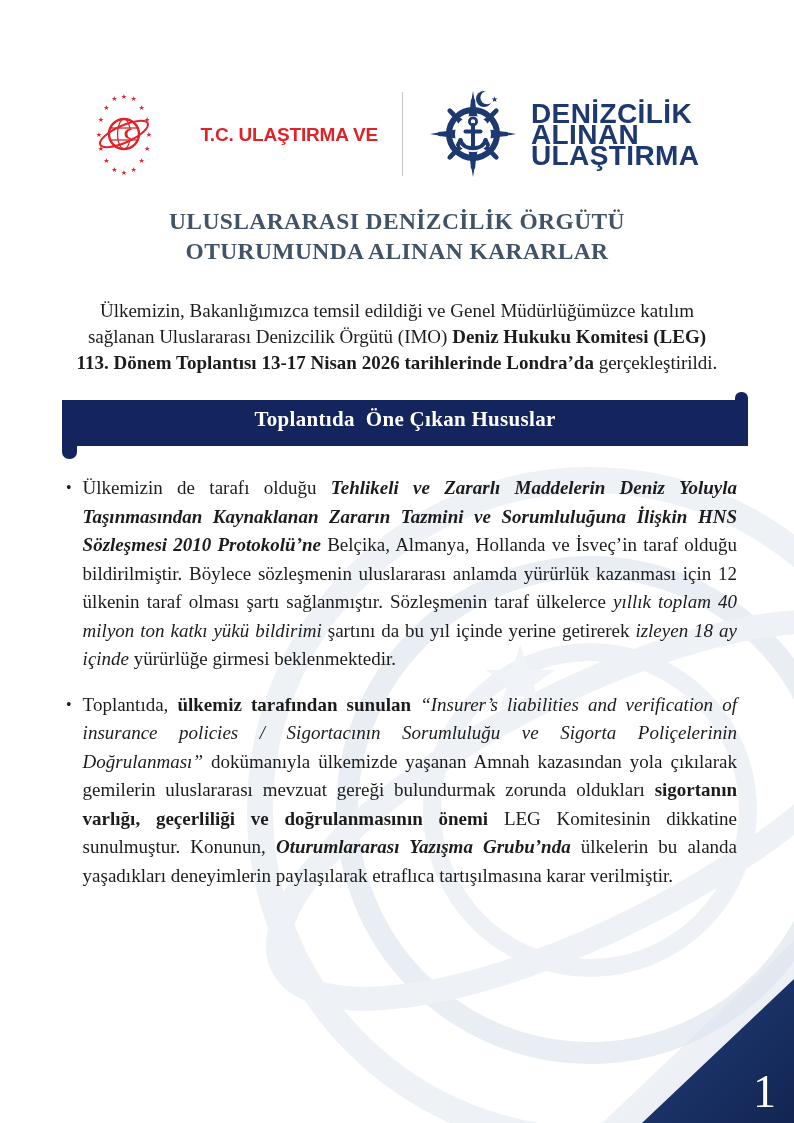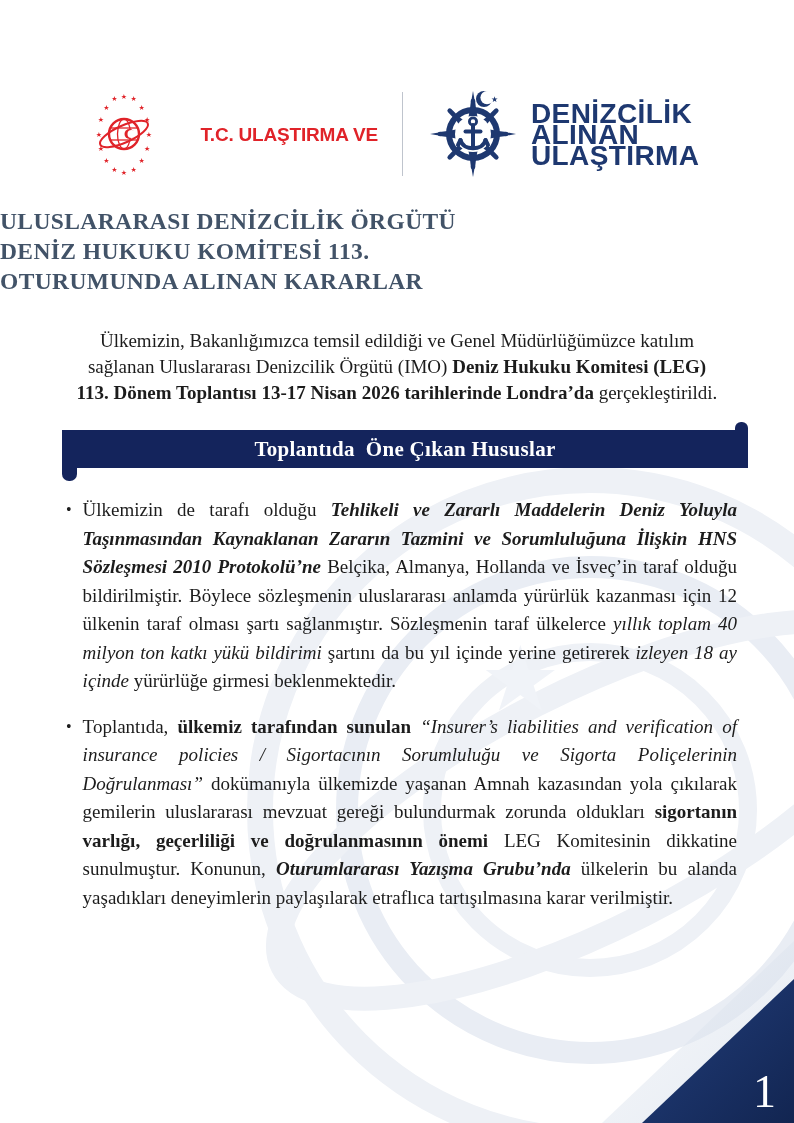--- a/index.html
+++ b/index.html
@@ -16,30 +16,30 @@
     font-family:"Liberation Sans","DejaVu Sans",sans-serif;font-weight:bold;
     font-size:19px;line-height:23px;color:var(--red,#e02329);letter-spacing:-0.2px;margin-left:36px;
   }
   .directorate-text{
     font-family:"Liberation Sans","DejaVu Sans",sans-serif;font-weight:bold;
     font-size:28px;line-height:21px;color:var(--logo_navy,#1e3870);letter-spacing:0.4px;
   }
   .logo-divider{width:1px;height:84px;background:#bfc4cd;}
   
   .doc-title{
-    margin-top:26px;font-weight:bold;font-size:23.5px;line-height:30px;
+    margin-top:26px;text-align:center;font-weight:bold;font-size:23.5px;line-height:30px;
     color:var(--title_blue,#425368);letter-spacing:0.4px;
   }
   
   .intro{
     margin:32px auto 0 auto;max-width:652px;text-align:center;
     font-size:19px;line-height:26px;
   }
   
-  .banner{position:relative;margin:24px 46px 0 62px;height:38px;background:var(--navy,#14245c);}
+  .banner{position:relative;margin:24px 46px 0 62px;height:46px;background:var(--navy,#14245c);}
   .banner-tab-left{
     position:absolute;left:0;bottom:-13px;width:15px;height:22px;
     background:var(--navy,#14245c);border-radius:0 0 7px 7px;
   }
   .banner-tab-right{
     position:absolute;right:0;top:-8px;width:13px;height:16px;
     background:var(--navy,#14245c);border-radius:6px 6px 0 0;
   }
   .banner-title{
     position:relative;text-align:center;line-height:38px;color:#fff;font-weight:bold;
@@ -160,21 +160,20 @@
       <div class="directorate-text">
         <div>DENİZCİLİK</div>
         <div>ALINAN</div>
         <div>ULAŞTIRMA</div>
       </div>
     </div>
   </div>
 
   <div class="doc-title">
     <div>ULUSLARARASI DENİZCİLİK ÖRGÜTÜ</div>
-    <div>DENİZ HUKUKU KOMİTESİ 113.</div>
     <div>OTURUMUNDA ALINAN KARARLAR</div>
   </div>
 
   <p class="intro"><span class="seg-normal">Ülkemizin, Bakanlığımızca temsil edildiği ve Genel Müdürlüğümüzce katılım sağlanan Uluslararası Denizcilik Örgütü (IMO) </span><span class="seg-bold">Deniz Hukuku Komitesi (LEG) 113. Dönem Toplantısı 13-17 Nisan 2026 tarihlerinde Londra’da</span><span class="seg-normal"> gerçekleştirildi.</span></p>
 
   <div class="banner">
     <div class="banner-tab-left"></div>
     <div class="banner-tab-right"></div>
     <div class="banner-title">Toplantıda  Öne Çıkan Hususlar</div>
   </div>

